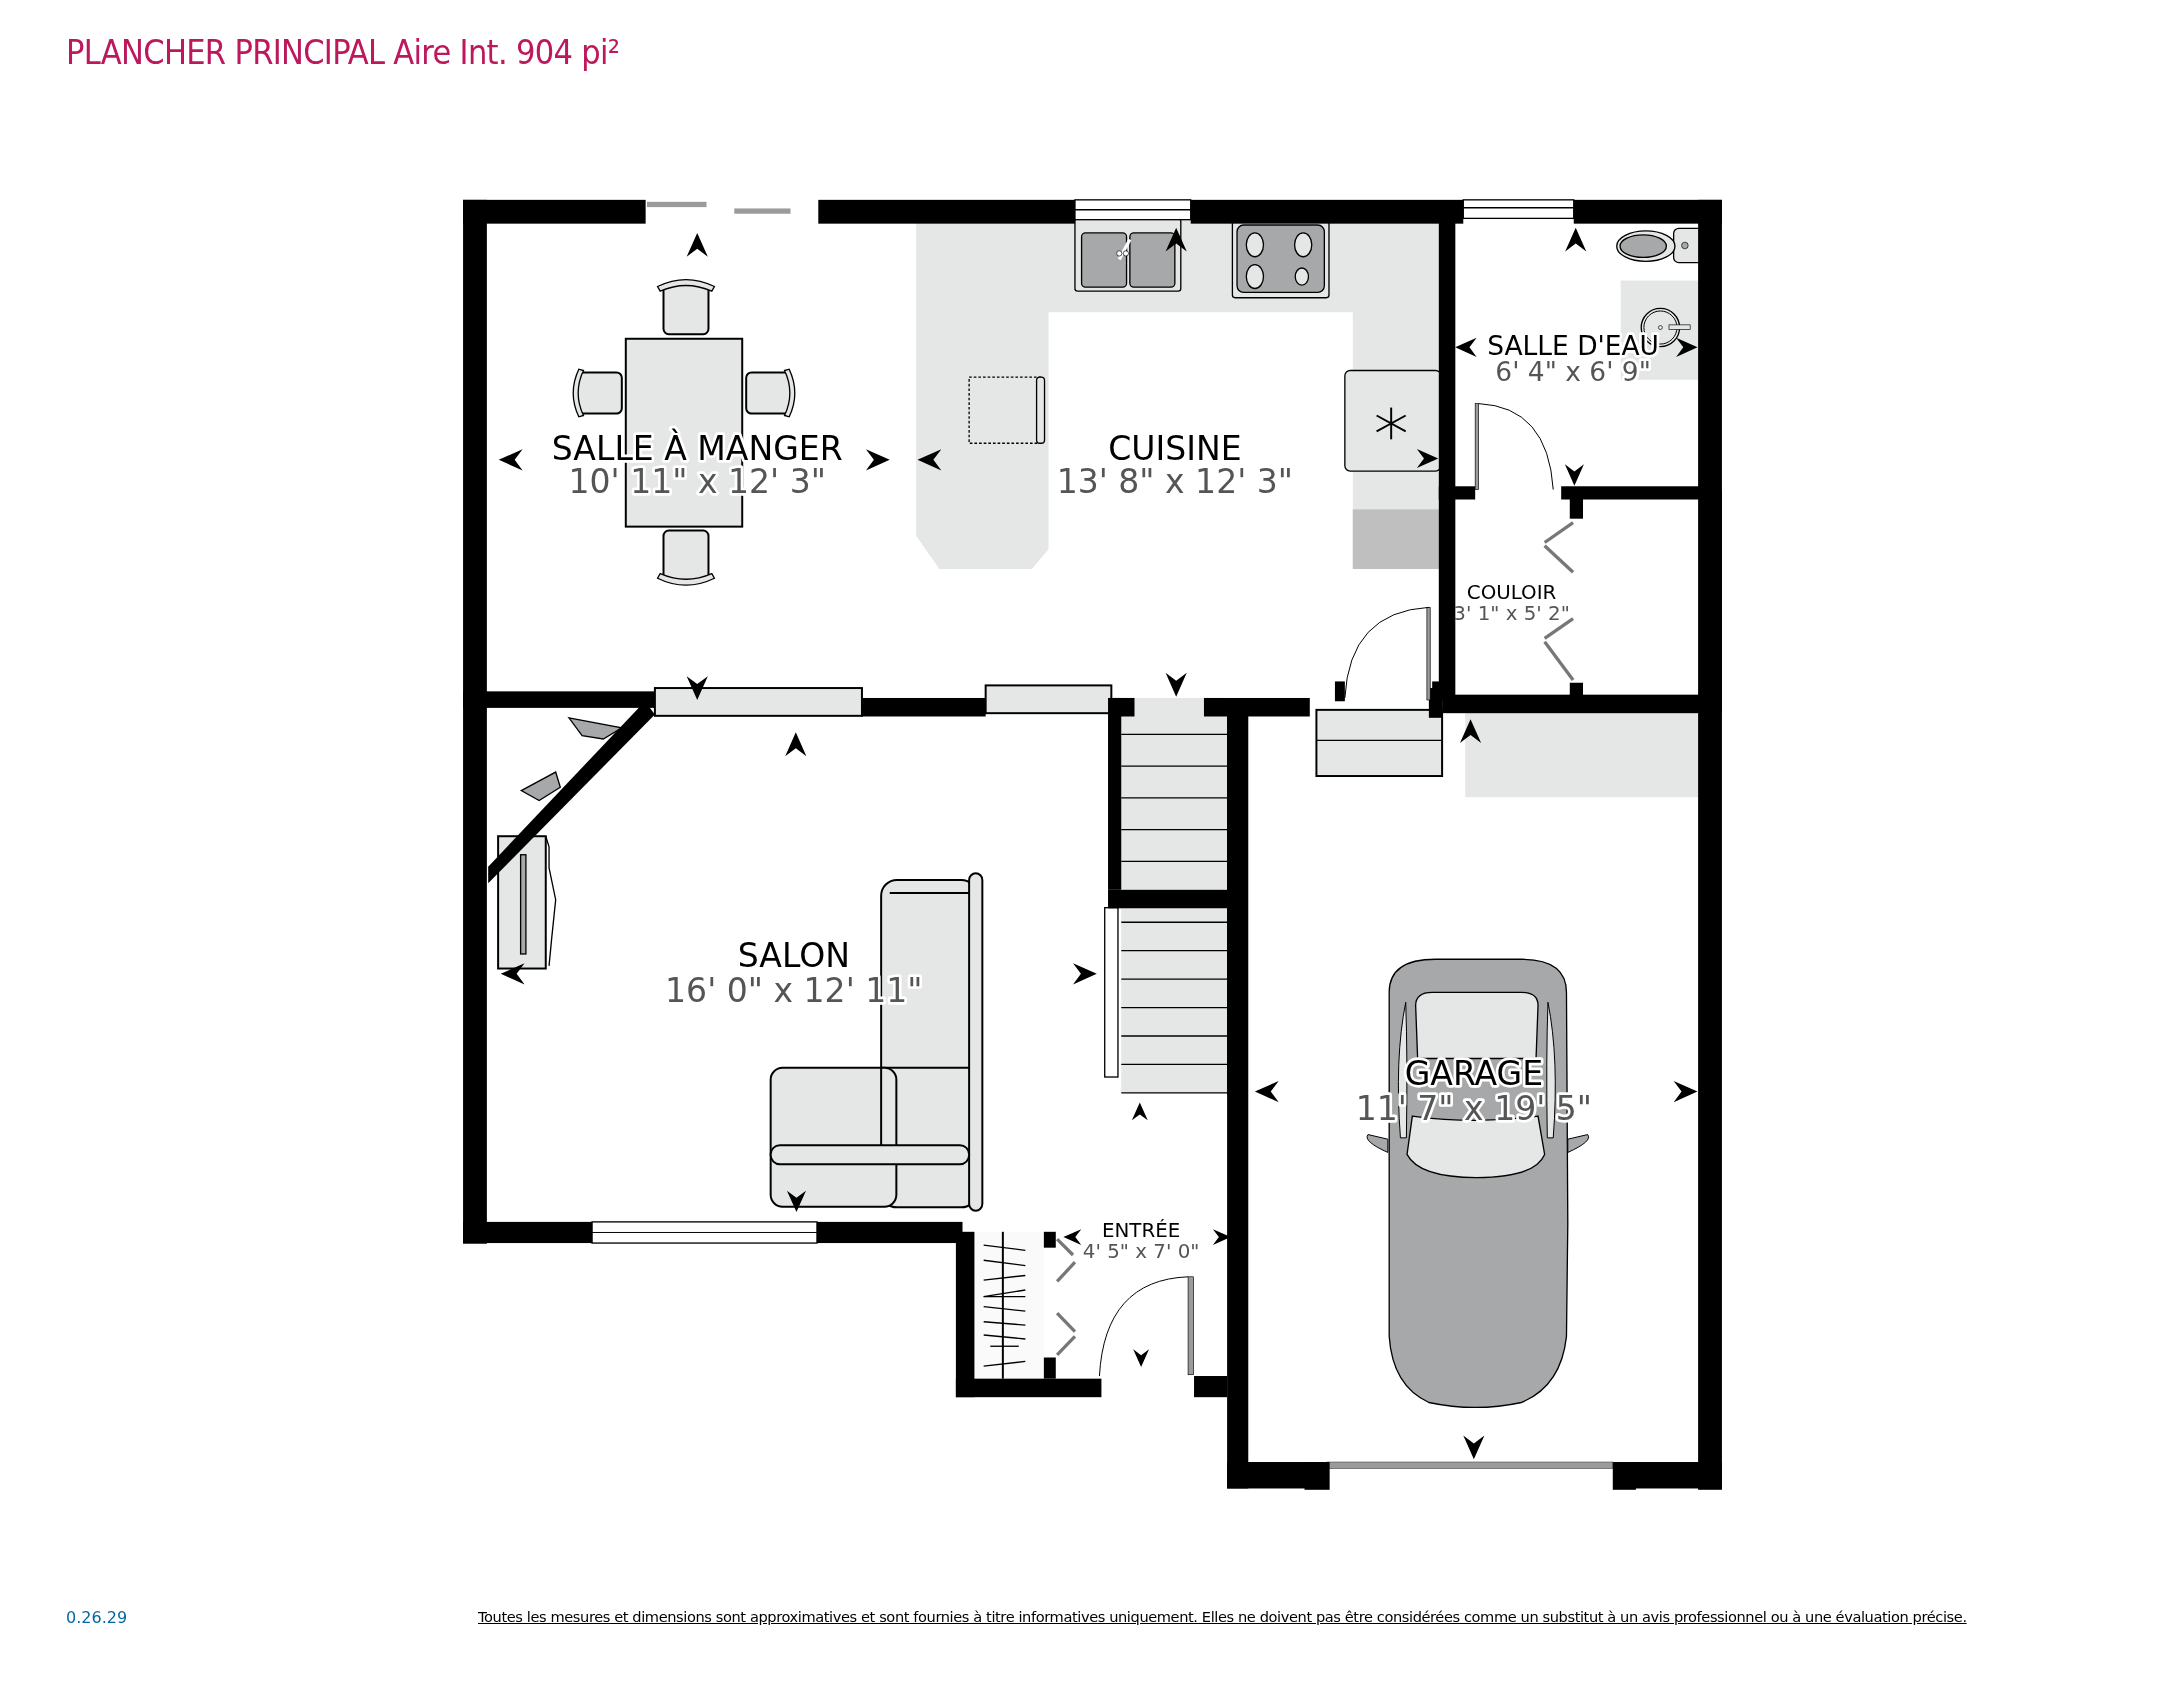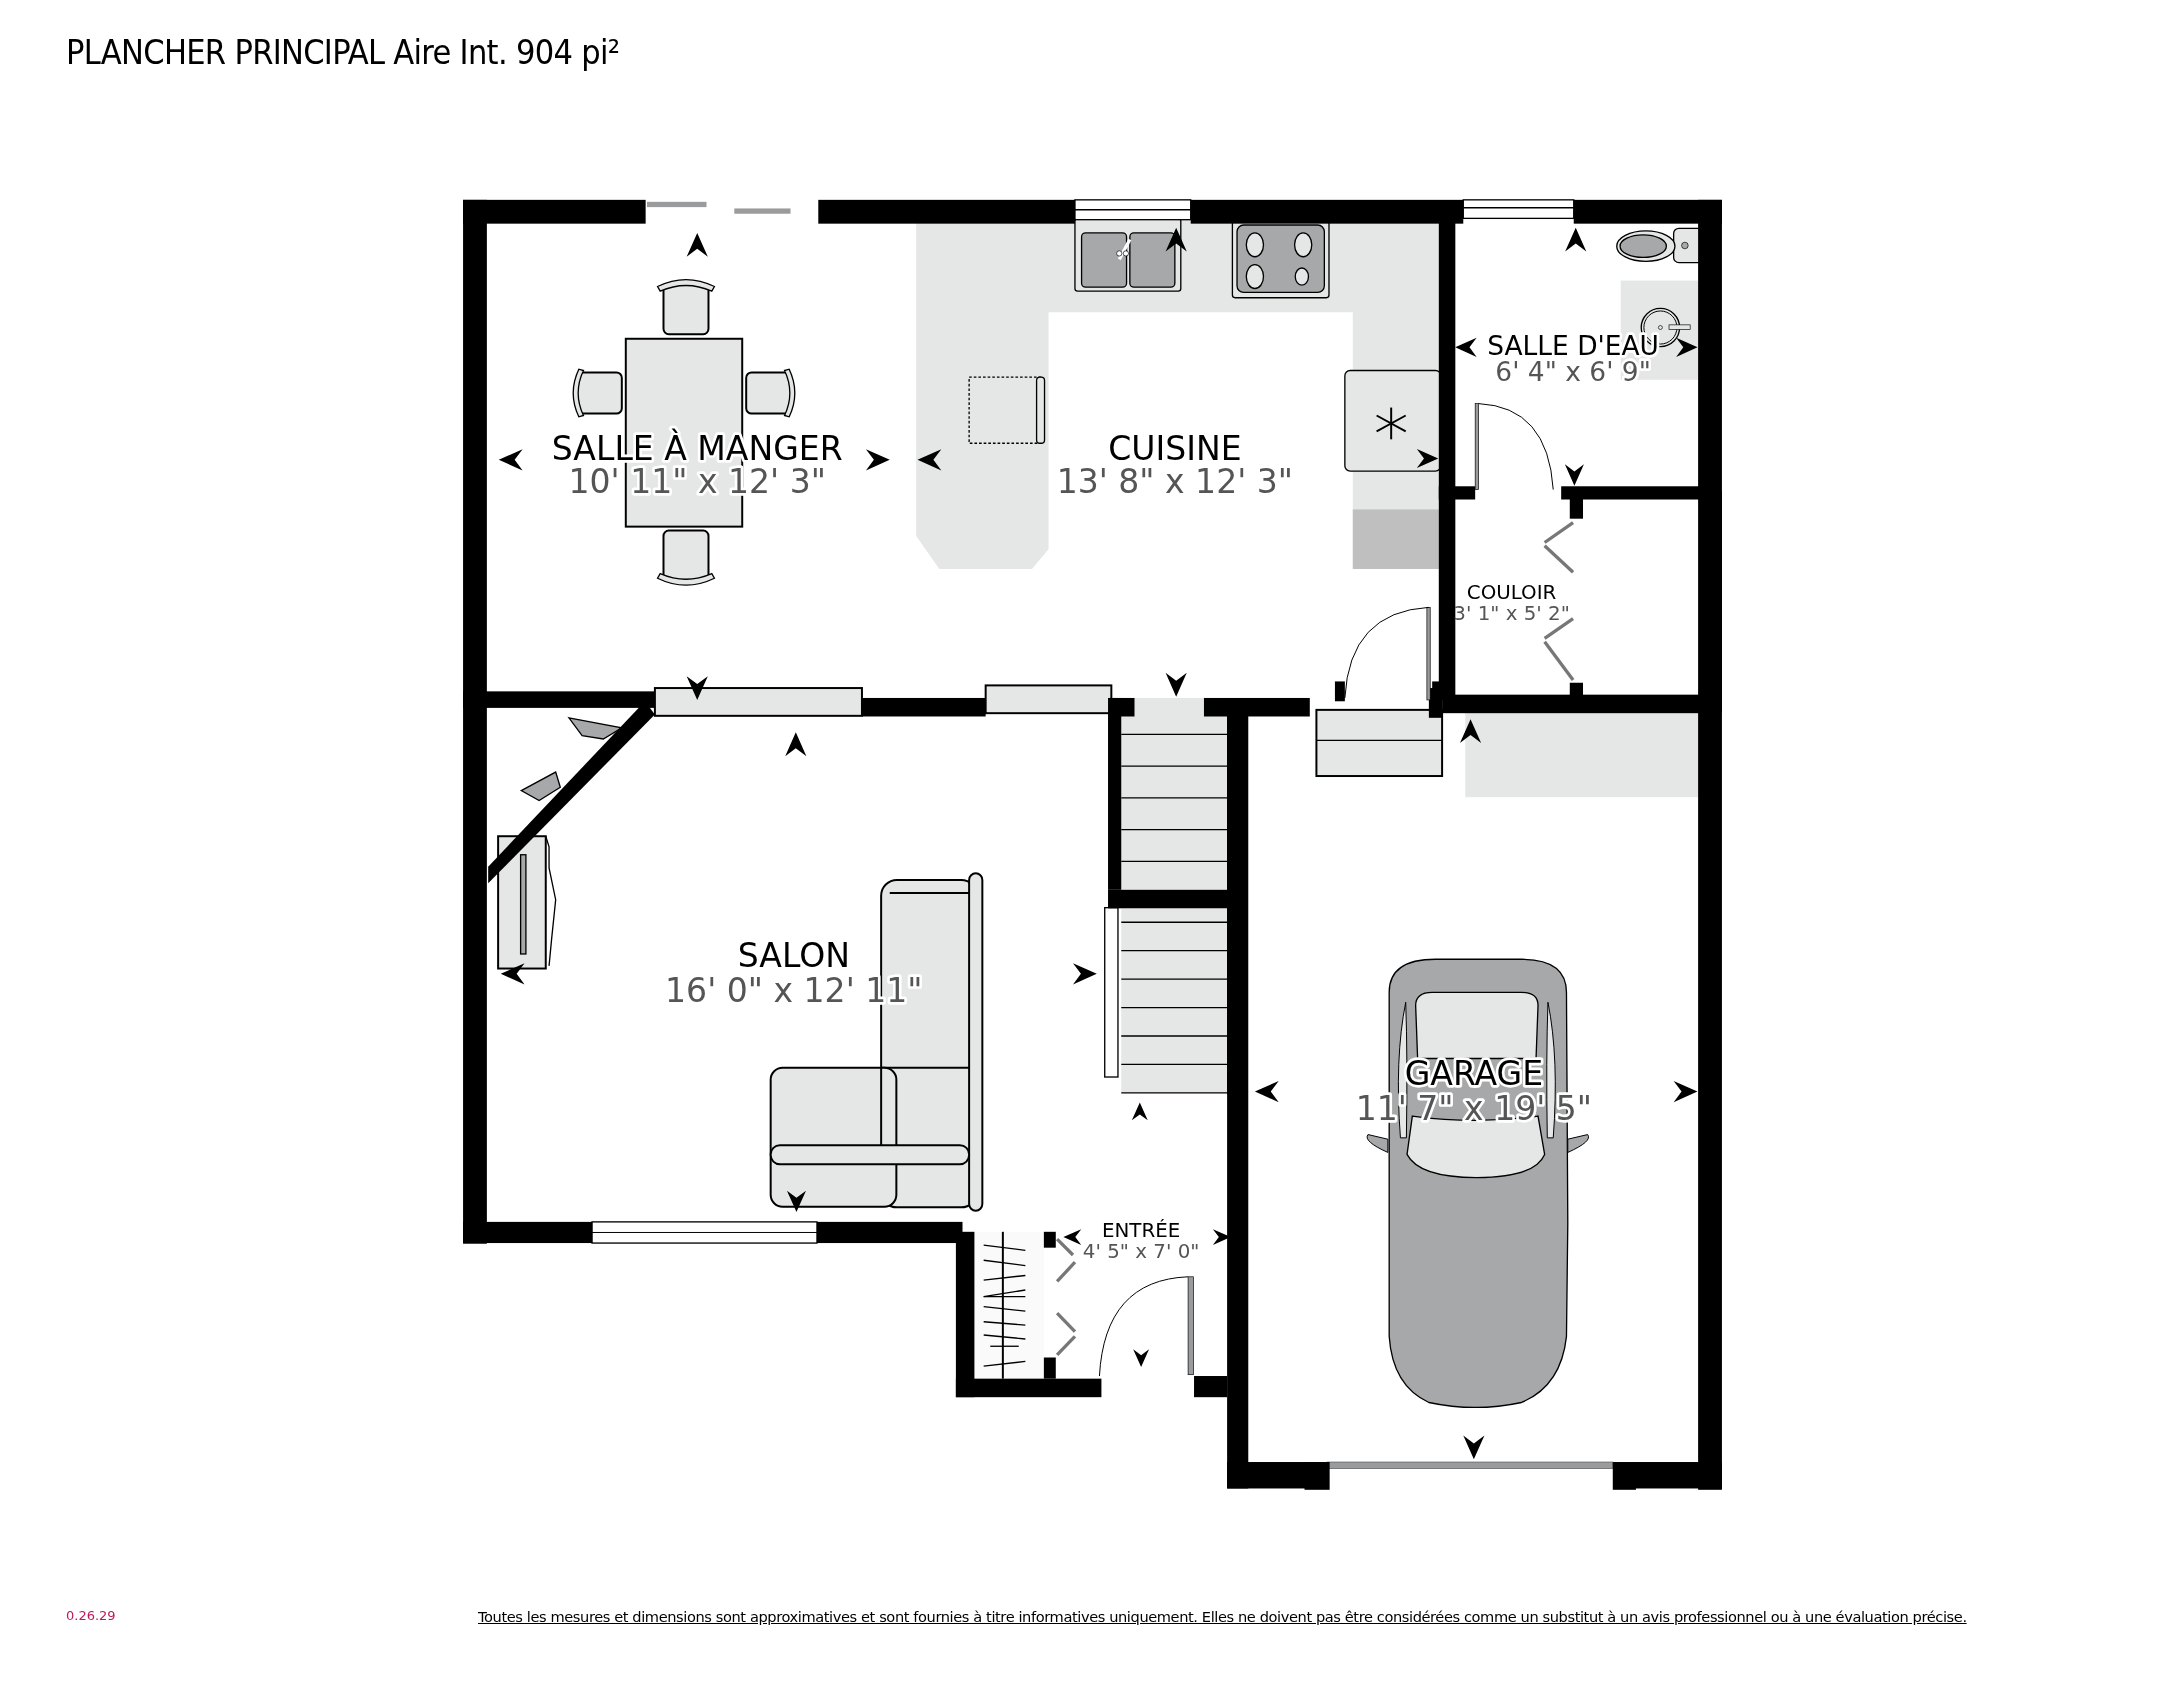--- a/index.html
+++ b/index.html
@@ -1,20 +1,20 @@
 <!DOCTYPE html>
 <html style="font-size:10.6px"><head>
 <meta charset="utf-8">
 <style>
   html, body { margin: 0; padding: 0; background: #ffffff; }
   body { width: 2183px; height: 1687px; position: relative; overflow: hidden;
          font-family: "DejaVu Sans", sans-serif; }
-  .title { position: absolute; left: 66px; top: 32px; font-size: 34px; color: #000000;
+  .title { position: absolute; left: 66px; top: 32px; font-size: 34px; color: #be185d;
            font-family: "DejaVu Sans", sans-serif; font-stretch: condensed; letter-spacing: -0.7px; }
-  .version { position: absolute; left: 66px; top: 1608px; font-size: 13px; color: #be185d;
+  .version { position: absolute; left: 66px; top: 1608px; font-size: 16px; color: #0369a1;
              font-family: "DejaVu Sans", sans-serif; }
   .disclaimer { position: absolute; left: 478px; top: 1608px; font-size: 14.6px; color: #000;
                 font-family: "DejaVu Sans", sans-serif; letter-spacing: -0.4px; text-decoration: underline; }
   svg.plan { position: absolute; left: 0; top: 0; }
   .room-name { font-family: "DejaVu Sans", sans-serif; fill: #000; text-anchor: middle; }
   .room-dim { font-family: "DejaVu Sans", sans-serif; fill: #555555; text-anchor: middle; }
   .halo { stroke: #ffffff; stroke-width: 8px; paint-order: stroke; stroke-linejoin: round; }
 </style>
 </head>
 <body>

